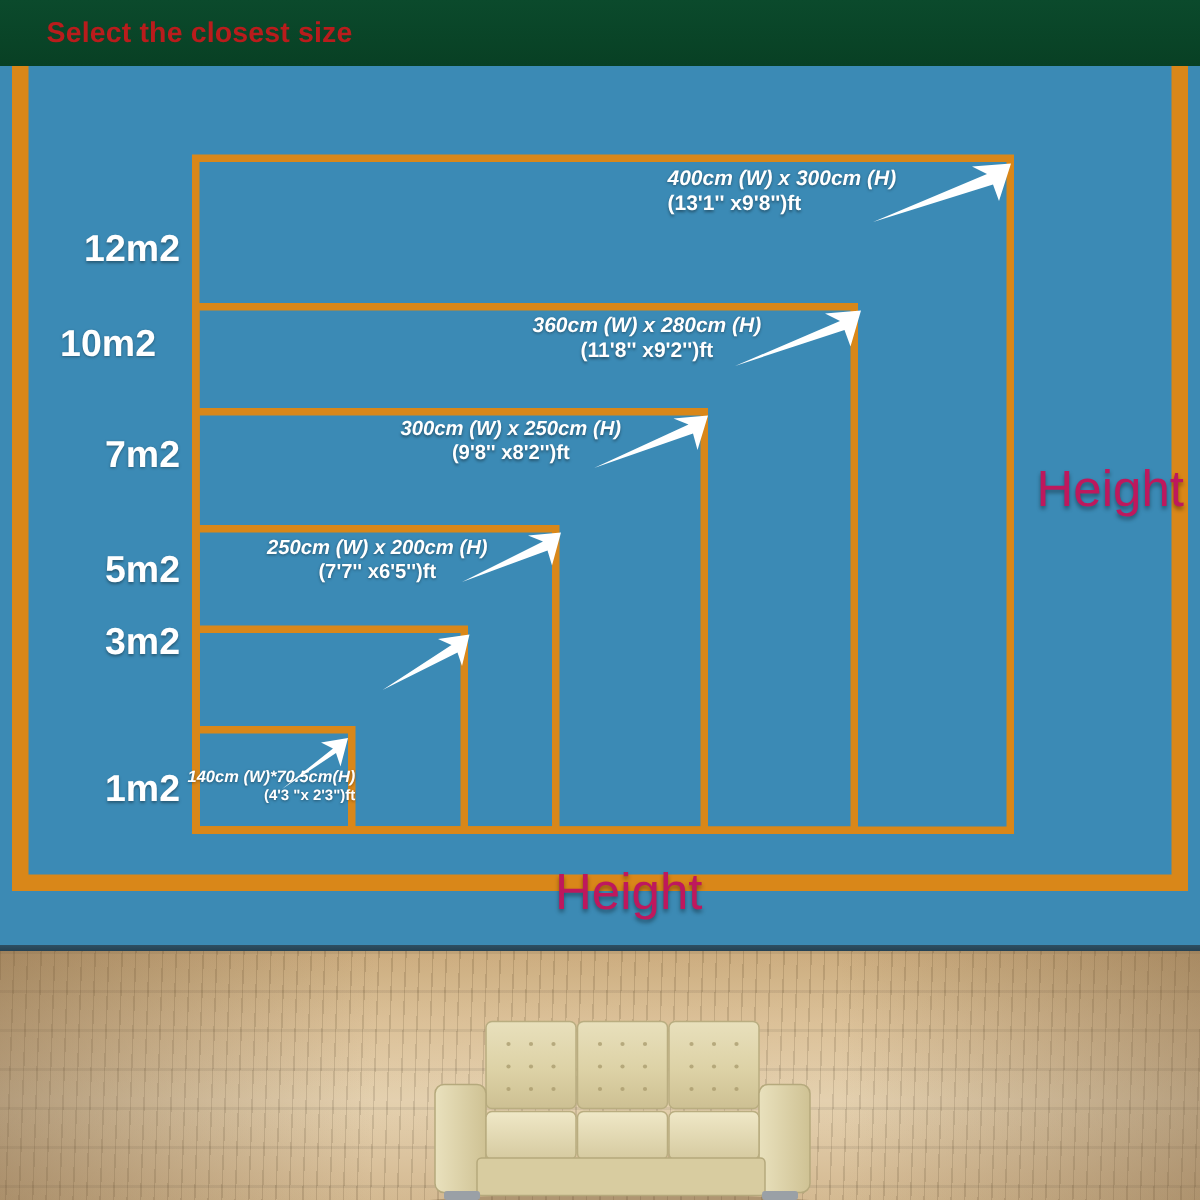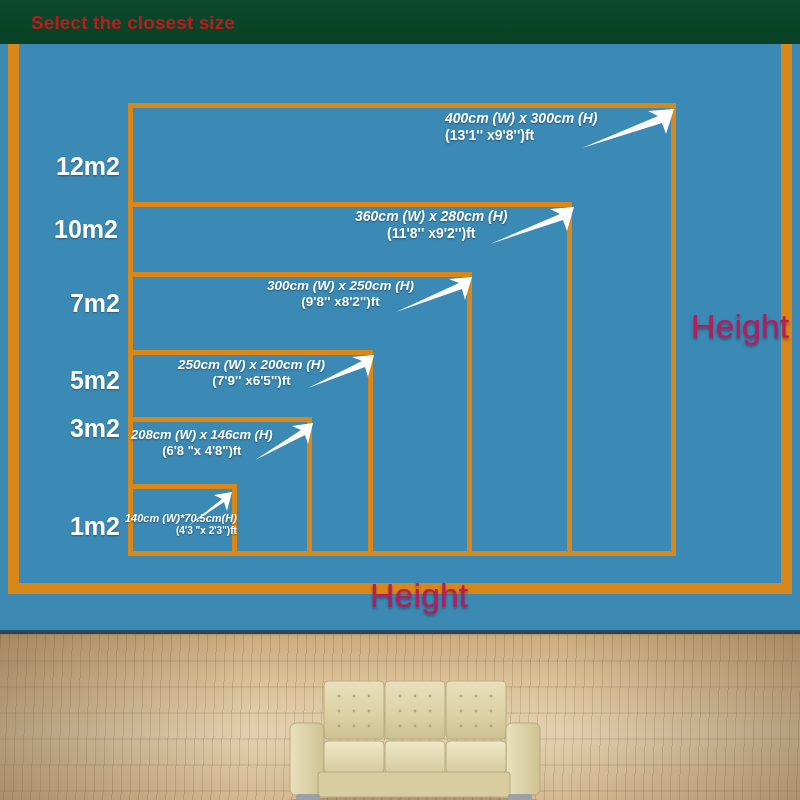--- a/index.html
+++ b/index.html
@@ -228,21 +228,21 @@
 
     <div class="size-rect" style="left:120px; top:260px; width:344px; height:284px;"></div>
 
     <div class="size-rect" style="left:120px; top:338px; width:245px; height:206px;"></div>
 
     <div class="size-rect" style="left:120px; top:405px; width:184px; height:139px;"></div>
 
     <div class="size-rect" style="left:120px; top:472px; width:109px; height:72px;"></div>
 
     <div class="area-label" style="left:34px; top:116px; width:78px;margin-top:24px;">12m2</div>
-    <div class="area-label" style="left:32px; top:203px; width:78px;">10m2</div>
+    <div class="area-label" style="left:18px; top:203px; width:78px;">10m2</div>
     <div class="area-label" style="left:34px; top:277px; width:78px;">7m2</div>
     <div class="area-label" style="left:34px; top:354px; width:78px;">5m2</div>
     <div class="area-label" style="left:34px; top:402px; width:78px;">3m2</div>
     <div class="area-label" style="left:34px; top:500px; width:78px;">1m2</div>
 
     <div class="dim-label" style="left:437px; top:98px; font-size:14px; text-align:left;">
       <span class="l1">400cm (W) x 300cm (H)</span>
       <span class="l2">(13'1'' x9'8'')ft</span>
     </div>
 
@@ -251,27 +251,23 @@
       <span class="l2">(11'8'' x9'2'')ft</span>
     </div>
 
     <div class="dim-label" style="left:259px; top:266px; font-size:13.5px; text-align:left;">
       <span class="l1">300cm (W) x 250cm (H)</span>
       <span class="l2" style="text-align:center;">(9'8'' x8'2'')ft</span>
     </div>
 
     <div class="dim-label" style="left:170px; top:345px; font-size:13.5px; text-align:left;">
       <span class="l1">250cm (W) x 200cm (H)</span>
-      <span class="l2" style="text-align:center;">(7'9'' x6'5'')ft</span>
-    </div>
-
-    <div class="dim-label" style="left:123px; top:415px; font-size:13px; text-align:left;">
-      <span class="l1">208cm (W) x 146cm (H)</span>
-      <span class="l2" style="text-align:center;">(6'8 "x 4'8")ft</span>
-    </div>
+      <span class="l2" style="text-align:center;">(7'7'' x6'5'')ft</span>
+    </div>
+
 
     <div class="dim-label" style="left:117px; top:500px; font-size:11px; text-align:right;">
       <span class="l1">140cm (W)*70.5cm(H)</span>
       <span class="l2" style="font-size:10px;">(4'3 "x 2'3")ft</span>
     </div>
 
     <svg class="arrow-svg" style="left:572px; top:96px;" width="96" height="42" viewBox="0 0 96 42">
       <path d="M2 40 L78 8 L68 3 L94 1 L86 26 L82 15 Z" fill="#ffffff"></path>
     </svg>
     <svg class="arrow-svg" style="left:480px; top:194px;" width="88" height="40" viewBox="0 0 88 40">

